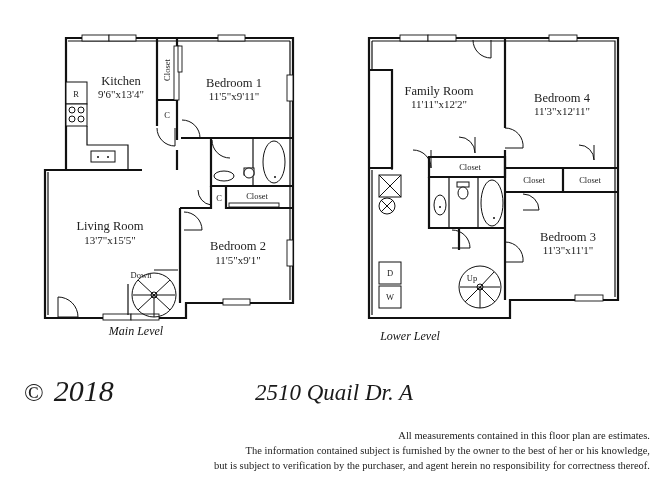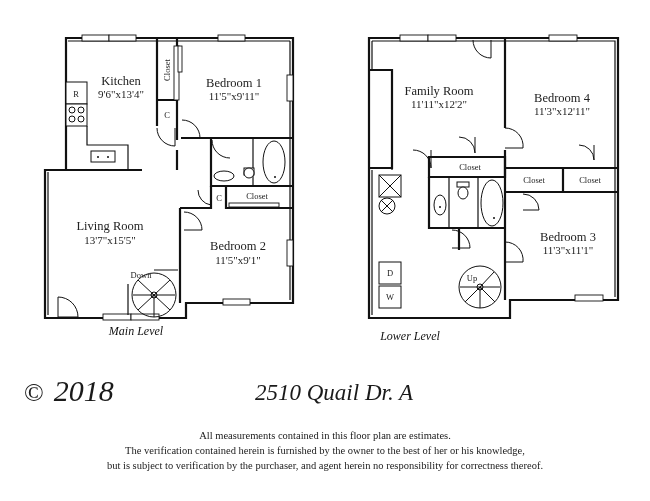--- a/index.html
+++ b/index.html
@@ -10,21 +10,21 @@
     .win { fill: #fff; stroke: #111; stroke-width: 0.9; }
     .door { stroke: #111; stroke-width: 1; fill: none; }
     .fix { stroke: #111; stroke-width: 1; fill: #fff; }
     .room-name { font-family: "Liberation Serif", serif; font-size: 12.5px; fill: #222; text-anchor: middle; }
     .room-dim { font-family: "Liberation Serif", serif; font-size: 11px; fill: #222; text-anchor: middle; }
     .small { font-family: "Liberation Serif", serif; font-size: 8.5px; fill: #222; text-anchor: middle; }
     .level { font-family: "Liberation Serif", serif; font-style: italic; font-size: 12px; fill: #111; text-anchor: middle; }
     .copy { position: absolute; left: 24px; top: 374px; font-size: 30px; font-style: italic; font-family: "Liberation Serif", serif; }
     .copy .sym { font-style: normal; font-size: 26px; margin-right: 10px; }
     .addr { position: absolute; left: 255px; top: 380px; font-size: 23px; font-style: italic; font-family: "Liberation Serif", serif; }
-    .disc { position: absolute; left: 0; width: 650px; text-align: center; font-size: 10.5px; font-family: "Liberation Serif", serif; line-height: 15px; }
+    .disc { position: absolute; left: 0; width: 650px; text-align: right; font-size: 10.5px; font-family: "Liberation Serif", serif; line-height: 15px; }
   </style>
 </head>
 <body>
 
 <svg id="plan" viewBox="0 0 650 501" xmlns="http://www.w3.org/2000/svg">
 
   <g>
 
     <path class="wall" d="M66,38 L293,38 L293,303 L186,303 L186,318 L45,318 L45,170 L66,170 Z"></path>
     <path class="wallthin" d="M68,41 L290,41 M290,41 L290,300 M48,172 L48,315"></path>
@@ -161,14 +161,14 @@
     <text class="small" x="472" y="281">Up</text>
     <text class="level" x="410" y="340">Lower Level</text>
   </g>
 </svg>
 
 <div class="copy">
   <span class="sym">©</span><span>2018</span>
 </div>
 <div class="addr">2510 Quail Dr. A</div>
 <div class="disc" style="top:428px">All measurements contained in this floor plan are estimates.</div>
-<div class="disc" style="top:443px">The verification contained herein is furnished by the owner to the best of her or his knowledge,</div>
+<div class="disc" style="top:443px">The information contained subject is furnished by the owner to the best of her or his knowledge,</div>
 <div class="disc" style="top:458px">but is subject to verification by the purchaser, and agent herein no responsibility for correctness thereof.</div>
 
 </body></html>

